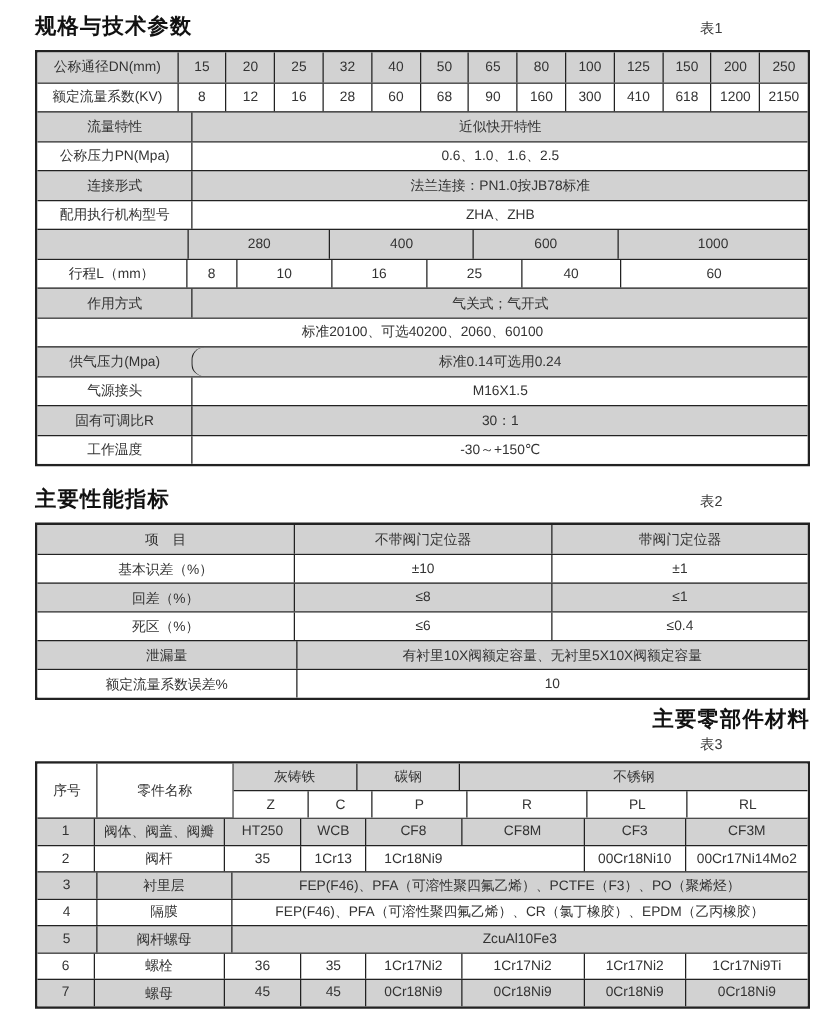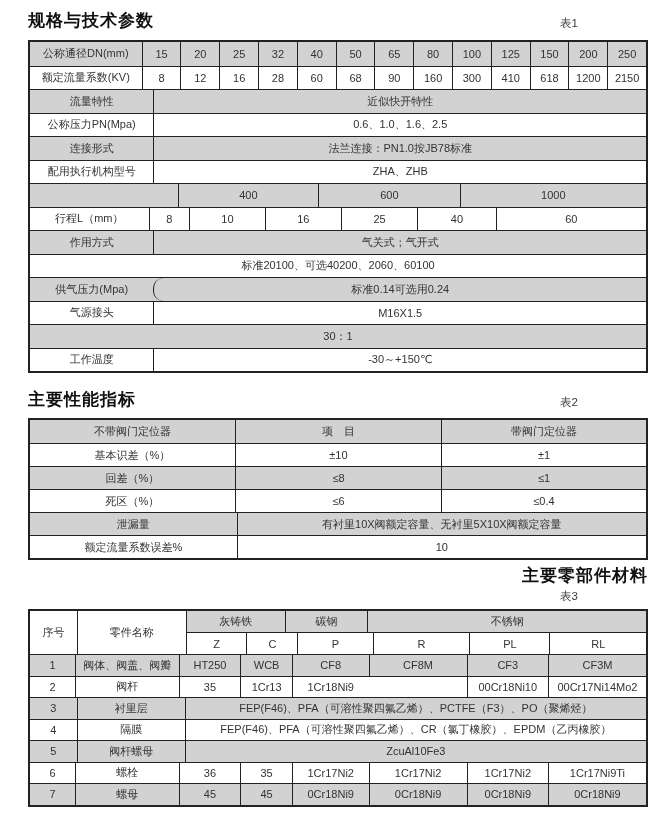--- a/index.html
+++ b/index.html
@@ -114,20 +114,21 @@
       <div class="trow g">
         <div class="tcell" style="flex: 122 1 0px;">连接形式</div>
         <div class="tcell" style="flex: 498 1 0px;">法兰连接：PN1.0按JB78标准</div>
       </div>
       <div class="trow w">
         <div class="tcell" style="flex: 122 1 0px;">配用执行机构型号</div>
         <div class="tcell" style="flex: 498 1 0px;">ZHA、ZHB</div>
       </div>
       <div class="trow g">
         <div class="tcell" style="flex: 122 1 0px; margin-top: 48px;">有效面积Fe(ce2)</div>
+        <div class="tcell" style="flex: 113 1 0px;">280</div>
         <div class="tcell" style="flex: 115 1 0px;">400</div>
         <div class="tcell" style="flex: 116 1 0px;">600</div>
         <div class="tcell" style="flex: 154 1 0px;">1000</div>
       </div>
       <div class="trow w">
         <div class="tcell" style="flex: 122 1 0px;">行程L（mm）</div>
         <div class="tcell" style="flex: 38 1 0px;">8</div>
         <div class="tcell" style="flex: 75 1 0px;">10</div>
         <div class="tcell" style="flex: 76 1 0px;">16</div>
         <div class="tcell" style="flex: 76 1 0px;">25</div>
@@ -143,36 +144,37 @@
       </div>
       <div class="trow g">
         <div class="tcell" style="flex: 122 1 0px;">供气压力(Mpa)</div>
         <div class="tcell" style="flex: 498 1 0px; border-radius: 10px;">标准0.14可选用0.24</div>
       </div>
       <div class="trow w">
         <div class="tcell" style="flex: 122 1 0px;">气源接头</div>
         <div class="tcell" style="flex: 498 1 0px;">M16X1.5</div>
       </div>
       <div class="trow g">
+        <div class="tcell" style="flex: 122 1 0px;">固有可调比R</div>
         <div class="tcell" style="flex: 498 1 0px;">30：1</div>
       </div>
       <div class="trow w">
         <div class="tcell" style="flex: 122 1 0px;">工作温度</div>
         <div class="tcell" style="flex: 498 1 0px;">-30～+150℃</div>
       </div>
     </div>
 
   <div class="sect-head mt-t2">
     <span class="sect-title">主要性能指标</span>
     <span class="sect-tag">表2</span>
   </div>
   <div class="dtable t2 gap-t2">
       <div class="trow g">
+        <div class="tcell" style="flex: 207 1 0px;">项　目</div>
         <div class="tcell" style="flex: 207 1 0px;">不带阀门定位器</div>
-        <div class="tcell" style="flex: 207 1 0px;">项　目</div>
         <div class="tcell" style="flex: 206 1 0px;">带阀门定位器</div>
       </div>
       <div class="trow w">
         <div class="tcell" style="flex: 207 1 0px;">基本识差（%）</div>
         <div class="tcell" style="flex: 207 1 0px;">±10</div>
         <div class="tcell" style="flex: 206 1 0px;">±1</div>
       </div>
       <div class="trow g">
         <div class="tcell" style="flex: 207 1 0px;">回差（%）</div>
         <div class="tcell" style="flex: 207 1 0px;">≤8</div>

